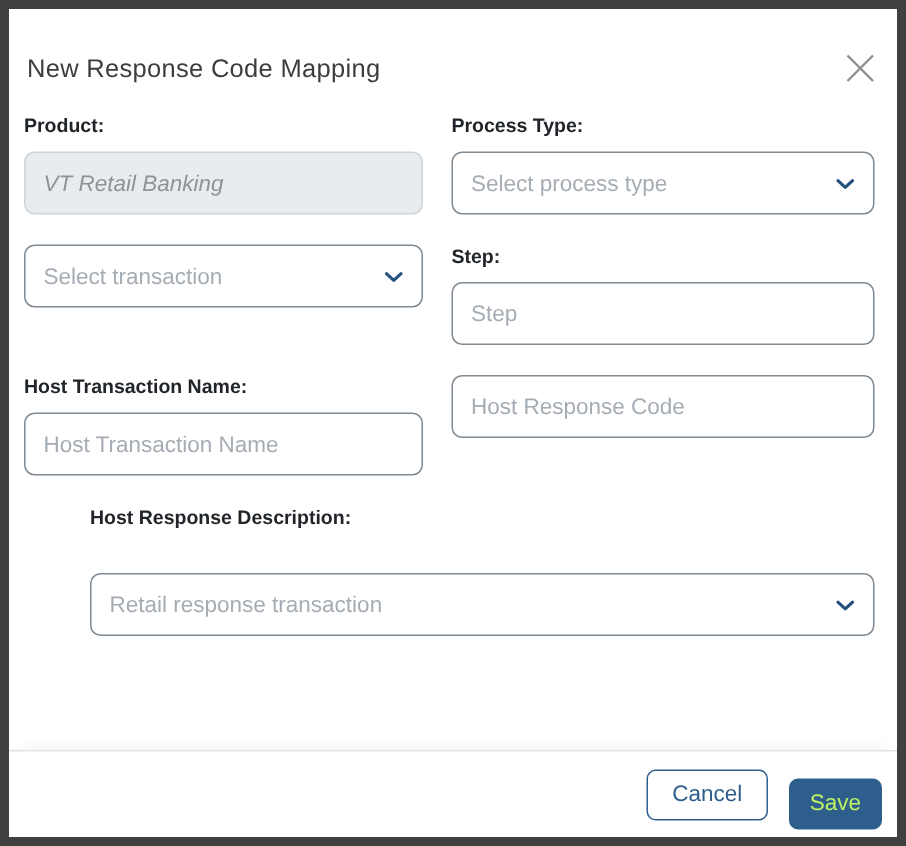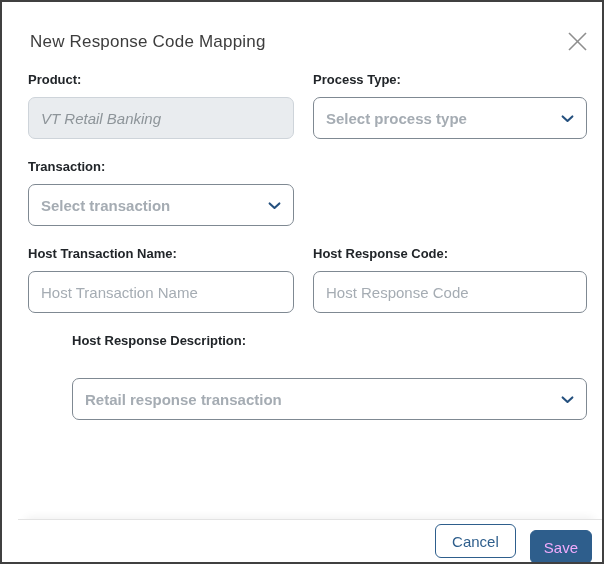--- a/index.html
+++ b/index.html
@@ -5,24 +5,23 @@
   * { margin: 0; padding: 0; box-sizing: border-box; }
   html, body { background: #ffffff; }
   body {
     font-family: "Liberation Sans", "DejaVu Sans", sans-serif;
     width: 604px; height: 564px;
   }
   .modal {
     position: relative;
     width: 604px; height: 564px;
     background: #ffffff;
-    border: 2px solid #404040;
+    border: 6px solid #404040;
     display: flex; flex-direction: column;
     overflow: hidden;
-    padding-left: 16px;
   }
   .modal-header {
     position: relative;
     padding: 30px 12px 0 12px;
     flex: 0 0 auto;
   }
   .modal-title {
     font-size: 17px;
     font-weight: 400;
     color: #3d3d3d;
@@ -75,32 +74,31 @@
     border-color: #ced4da;
     color: #8d9499;
     font-style: italic;
   }
   .select {
     display: flex;
     align-items: center;
     justify-content: space-between;
     cursor: pointer;
     user-select: none;
-    font-weight: bold;
   }
   .select .ph {
     color: #a5acb3;
     font-size: 15px;
     white-space: nowrap;
     overflow: hidden;
   }
   .select .chev { flex: 0 0 auto; margin-left: 8px; }
   .modal-footer {
     flex: 0 0 auto;
-    height: 43px;
+    height: 58px;
     border-top: 1px solid #e3e3e3;
     box-shadow: 0 -9px 10px -8px rgba(0,0,0,0.07);
     display: flex;
     align-items: center;
     justify-content: flex-end;
     gap: 14px;
     padding: 0 10px 0 0;
     background: #ffffff;
   }
   .btn {
@@ -116,21 +114,21 @@
   .btn-cancel {
     background: #ffffff;
     border: 1px solid #2e5e8c;
     color: #2e5e8c;
     padding: 0 16px;
     min-width: 71px;
   }
   .btn-save {
     background: #2e5e8c;
     border: 1px solid #2e5e8c;
-    color: #f0abfc;
+    color: #bef264;
     padding: 0 13px;
     min-width: 55px;
     margin-top: 12px;
   }
 </style>
 </head>
 <body>
 
 <div class="modal">
 
@@ -157,37 +155,39 @@
           <span class="ph">Select process type</span>
           <svg class="chev" width="13" height="13" viewBox="0 0 16 16">
             <path d="M2 5.5 L8 11 L14 5.5" fill="none" stroke="#24507e" stroke-width="2.6" stroke-linecap="round" stroke-linejoin="round"></path>
           </svg>
         </div>
       </div>
     </div>
 
     <div class="row">
       <div class="field">
-        <label>Transaction:</label>
         <div class="select">
           <span class="ph">Select transaction</span>
           <svg class="chev" width="13" height="13" viewBox="0 0 16 16">
             <path d="M2 5.5 L8 11 L14 5.5" fill="none" stroke="#24507e" stroke-width="2.6" stroke-linecap="round" stroke-linejoin="round"></path>
           </svg>
         </div>
       </div>
+      <div class="field">
+        <label>Step:</label>
+        <input class="input" placeholder="Step" style="">
+      </div>
     </div>
 
     <div class="row">
       <div class="field">
         <label>Host Transaction Name:</label>
         <input class="input" placeholder="Host Transaction Name" style="">
       </div>
       <div class="field">
-        <label>Host Response Code:</label>
         <input class="input" placeholder="Host Response Code" style="">
       </div>
     </div>
 
     <div class="row full">
       <div class="field">
         <label>Host Response Description:</label>
       </div>
     </div>
 

